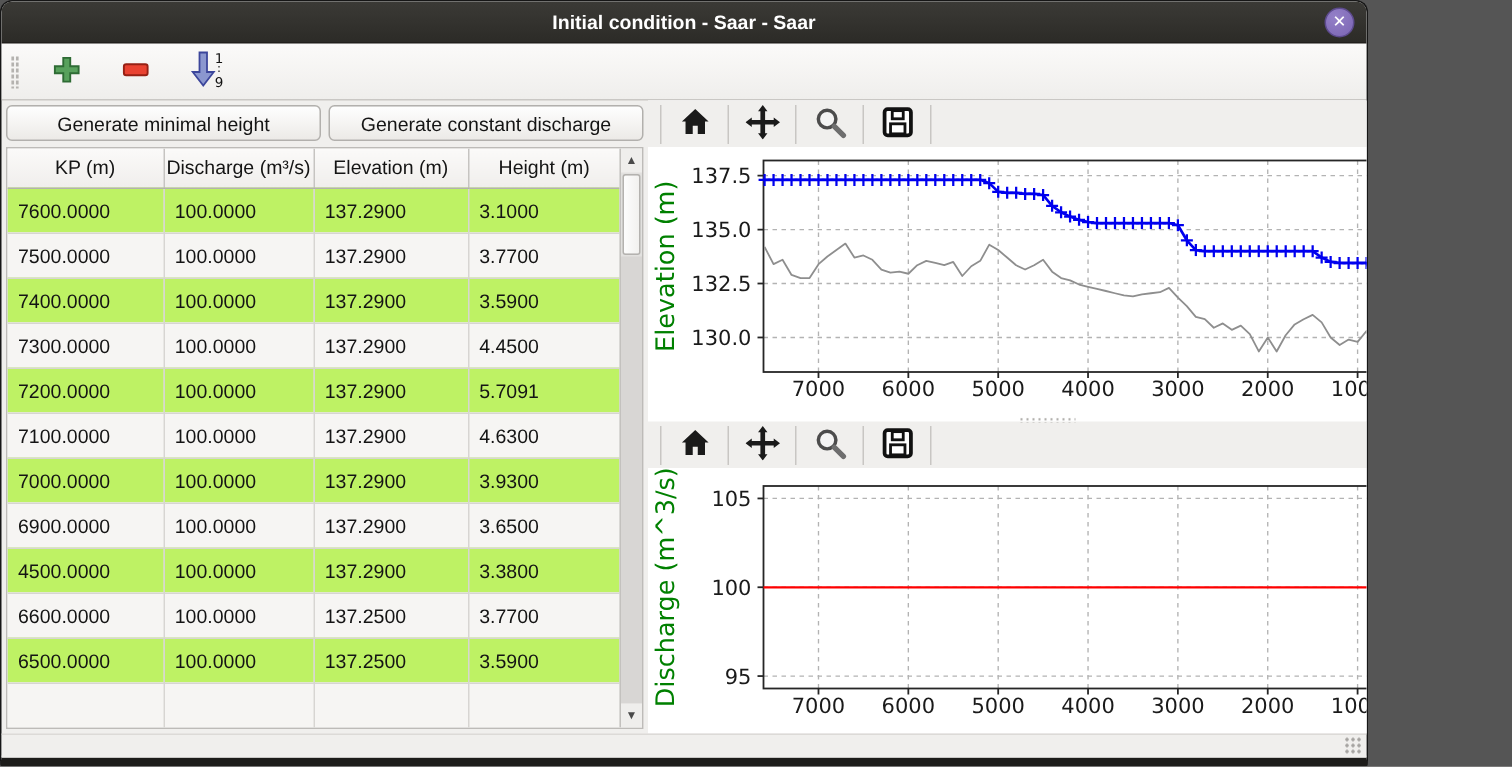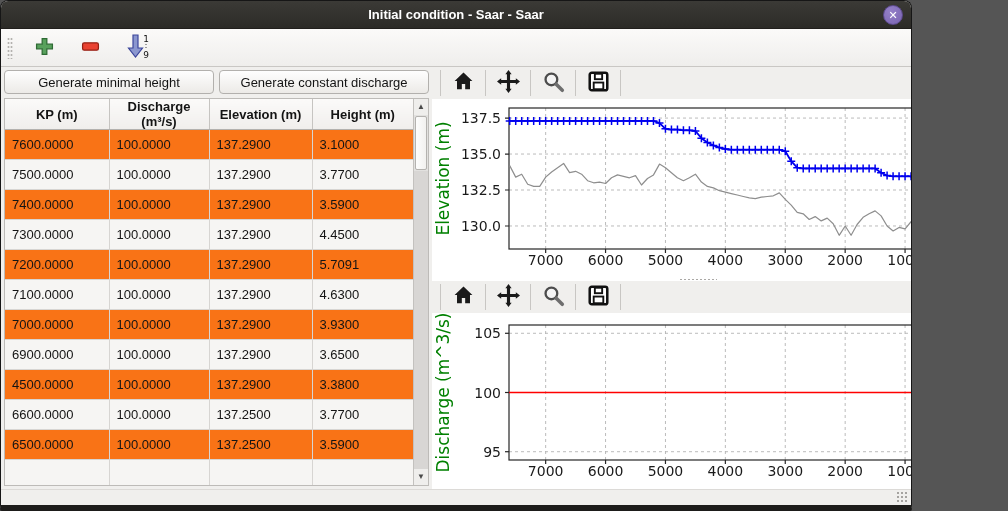--- a/index.html
+++ b/index.html
@@ -43,28 +43,28 @@
   .gen-btn{
     flex:1; height:24px; font-size:13px; color:#141414;
     background:linear-gradient(#fefefe,#eceae7); border:1px solid #b2b0ad;
     border-radius:4px; cursor:pointer; font-family:"Liberation Sans",sans-serif;
   }
   .table-wrap{ flex:1; border:1px solid #bdbbb8; background:#fff; display:flex; overflow:hidden; }
   .data-table{ border-collapse:collapse; table-layout:fixed; width:408px; font-size:13px; color:#141414; }
   .data-table col:nth-child(1){width:104px;} .data-table col:nth-child(2){width:100px;}
   .data-table col:nth-child(3){width:103px;} .data-table col:nth-child(4){width:101px;}
   .data-table th{
-    height:26px; font-weight:bold; text-align:center;
+    height:26px; font-weight:normal; text-align:center;
     background:linear-gradient(#fbfaf9,#f0eeec);
     border-right:1px solid #c6c4c1; border-bottom:1px solid #b3b1ae;
   }
   .data-table th:last-child{ border-right:none; }
   .data-table td{
     height:30px; padding-left:7px; text-align:left; vertical-align:middle;
-    border-right:1px solid #d7d5d2; border-bottom:1px solid #d7d5d2; background:#f97316;
+    border-right:1px solid #d7d5d2; border-bottom:1px solid #d7d5d2; background:#bef264;
   }
   .data-table td:last-child{ border-right:none; }
   .data-table tbody tr:nth-child(even) td{ background:#f6f5f3; }
   
   .v-scrollbar{ width:17px; border-left:1px solid #c3c1be; background:#e2e1df;
     display:flex; flex-direction:column; }
   .sb-btn{ height:16px; background:#efeeec; text-align:center; font-size:8px;
     color:#4a4a4a; line-height:16px; cursor:pointer; }
   .sb-thumb{ height:54px; margin:1px; background:linear-gradient(90deg,#fdfdfd,#f2f1ef);
     border:1px solid #b4b2af; border-radius:2px; cursor:pointer; }

